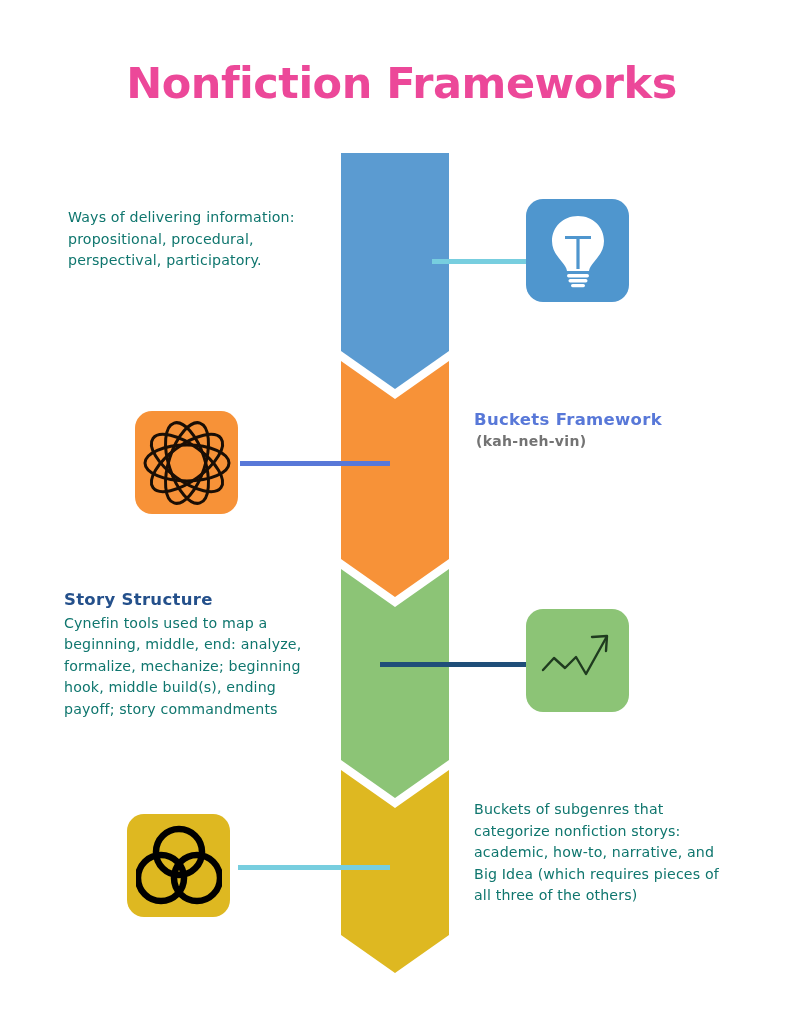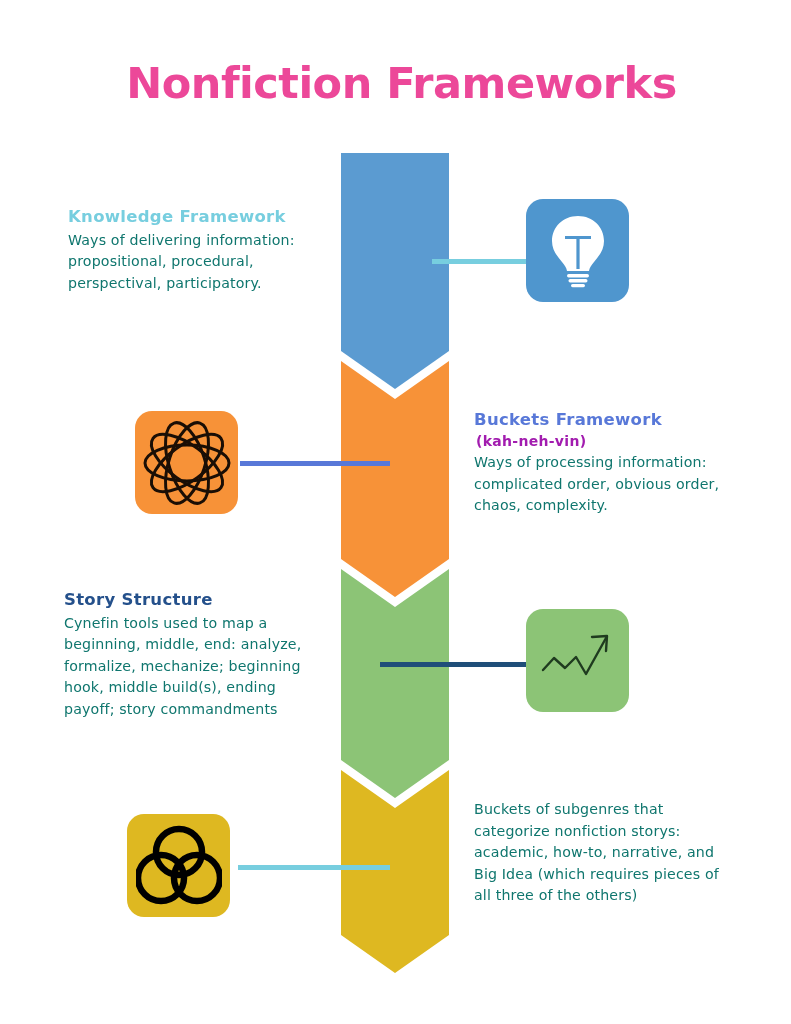--- a/index.html
+++ b/index.html
@@ -169,28 +169,26 @@
     <svg width="86" height="82" viewBox="0 0 86 82">
       <g fill="none" stroke="#000000" stroke-width="6.5">
         <circle cx="43" cy="27" r="23"></circle>
         <circle cx="25" cy="53" r="23"></circle>
         <circle cx="61" cy="53" r="23"></circle>
       </g>
     </svg>
   </div>
 
   <div class="text-block" id="block-knowledge">
-    <div class="tb-heading" style="color:#77CEDF;">Knowledge Framework</div>
     <div class="tb-body">Ways of delivering information: propositional, procedural, perspectival, participatory.</div>
   </div>
 
   <div class="text-block" id="block-cynefin">
     <div class="tb-heading" style="color:#5878D8;">Buckets Framework</div>
-    <div class="tb-sub" style="color:#a21caf;">(kah-neh-vin)</div>
-    <div class="tb-body">Ways of processing information: complicated order, obvious order, chaos, complexity.</div>
+    <div class="tb-sub" style="color:#737373;">(kah-neh-vin)</div>
   </div>
 
   <div class="text-block" id="block-story">
     <div class="tb-heading" style="color:#24508B;">Story Structure</div>
     <div class="tb-body">Cynefin tools used to map a beginning, middle, end: analyze, formalize, mechanize; beginning hook, middle build(s), ending payoff; story commandments</div>
   </div>
 
   <div class="text-block" id="block-genres">
     <div class="tb-body">Buckets of subgenres that categorize nonfiction storys: academic, how-to, narrative, and Big Idea (which requires pieces of all three of the others)</div>
   </div>

